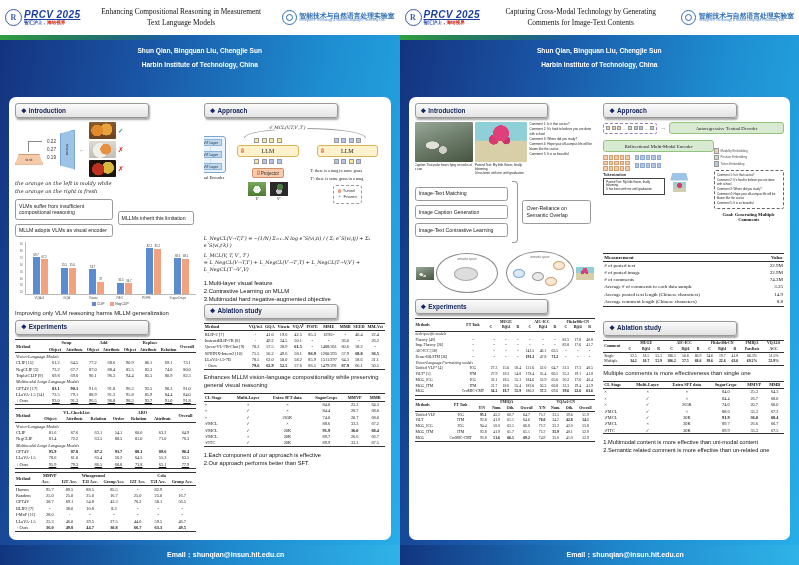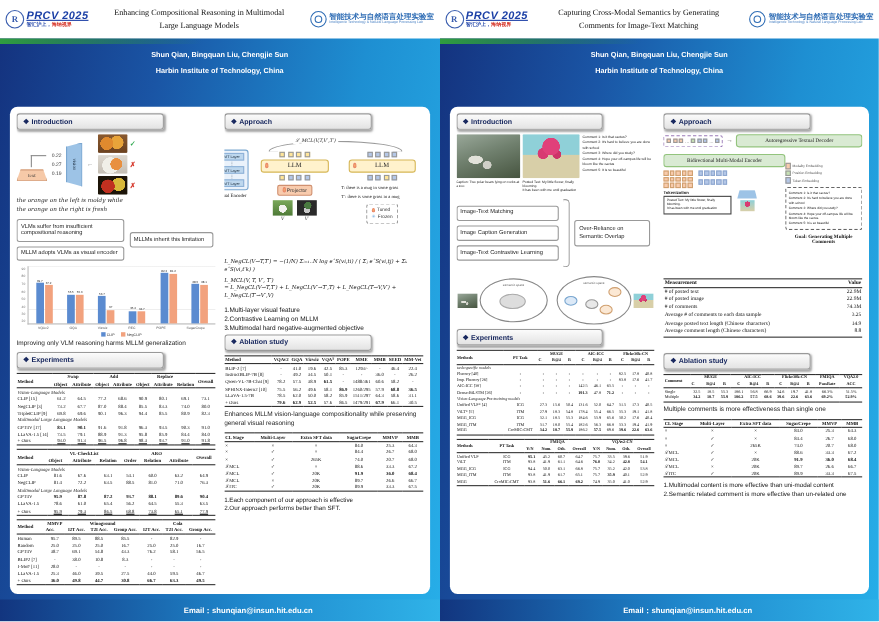--- a/index.html
+++ b/index.html
@@ -192,22 +192,22 @@
     <div class="conf-logo">
       <div class="seal">
           <span>R</span>
         </div>
       <div>
         <div class="conf-name">PRCV 2025</div>
         <div class="conf-tagline"><span class="tag-blue">智汇沪上，</span><span class="tag-red">海纳视界</span></div>
       </div>
     </div>
     <div class="p-title">
-      <div>Enhancing Compositional Reasoning in Multimodal</div>
-      <div>Large Language Models</div>
+      <div>Enhancing Compositional Reasoning in Measurement</div>
+      <div>Text Language Models</div>
     </div>
     <div class="lab-logo">
       <div class="emblem"></div>
       <div>
         <div class="lab-cn">智能技术与自然语言处理实验室</div>
         <div class="lab-en">Intelligence Technology &amp; Natural Language Processing Lab</div>
       </div>
     </div>
   </div>
   <div class="p-body">
@@ -887,22 +887,22 @@
     <div class="conf-logo">
       <div class="seal">
           <span>R</span>
         </div>
       <div>
         <div class="conf-name">PRCV 2025</div>
         <div class="conf-tagline"><span class="tag-blue">智汇沪上，</span><span class="tag-red">海纳视界</span></div>
       </div>
     </div>
     <div class="p-title">
-      <div>Capturing Cross-Modal Semantics by Generating</div>
-      <div>Comments for Image-Text Matching</div>
+      <div>Capturing Cross-Modal Technology by Generating</div>
+      <div>Comments for Image-Text Contents</div>
     </div>
     <div class="lab-logo">
       <div class="emblem"></div>
       <div>
         <div class="lab-cn">智能技术与自然语言处理实验室</div>
         <div class="lab-en">Intelligence Technology &amp; Natural Language Processing Lab</div>
       </div>
     </div>
   </div>
   <div class="p-body">

